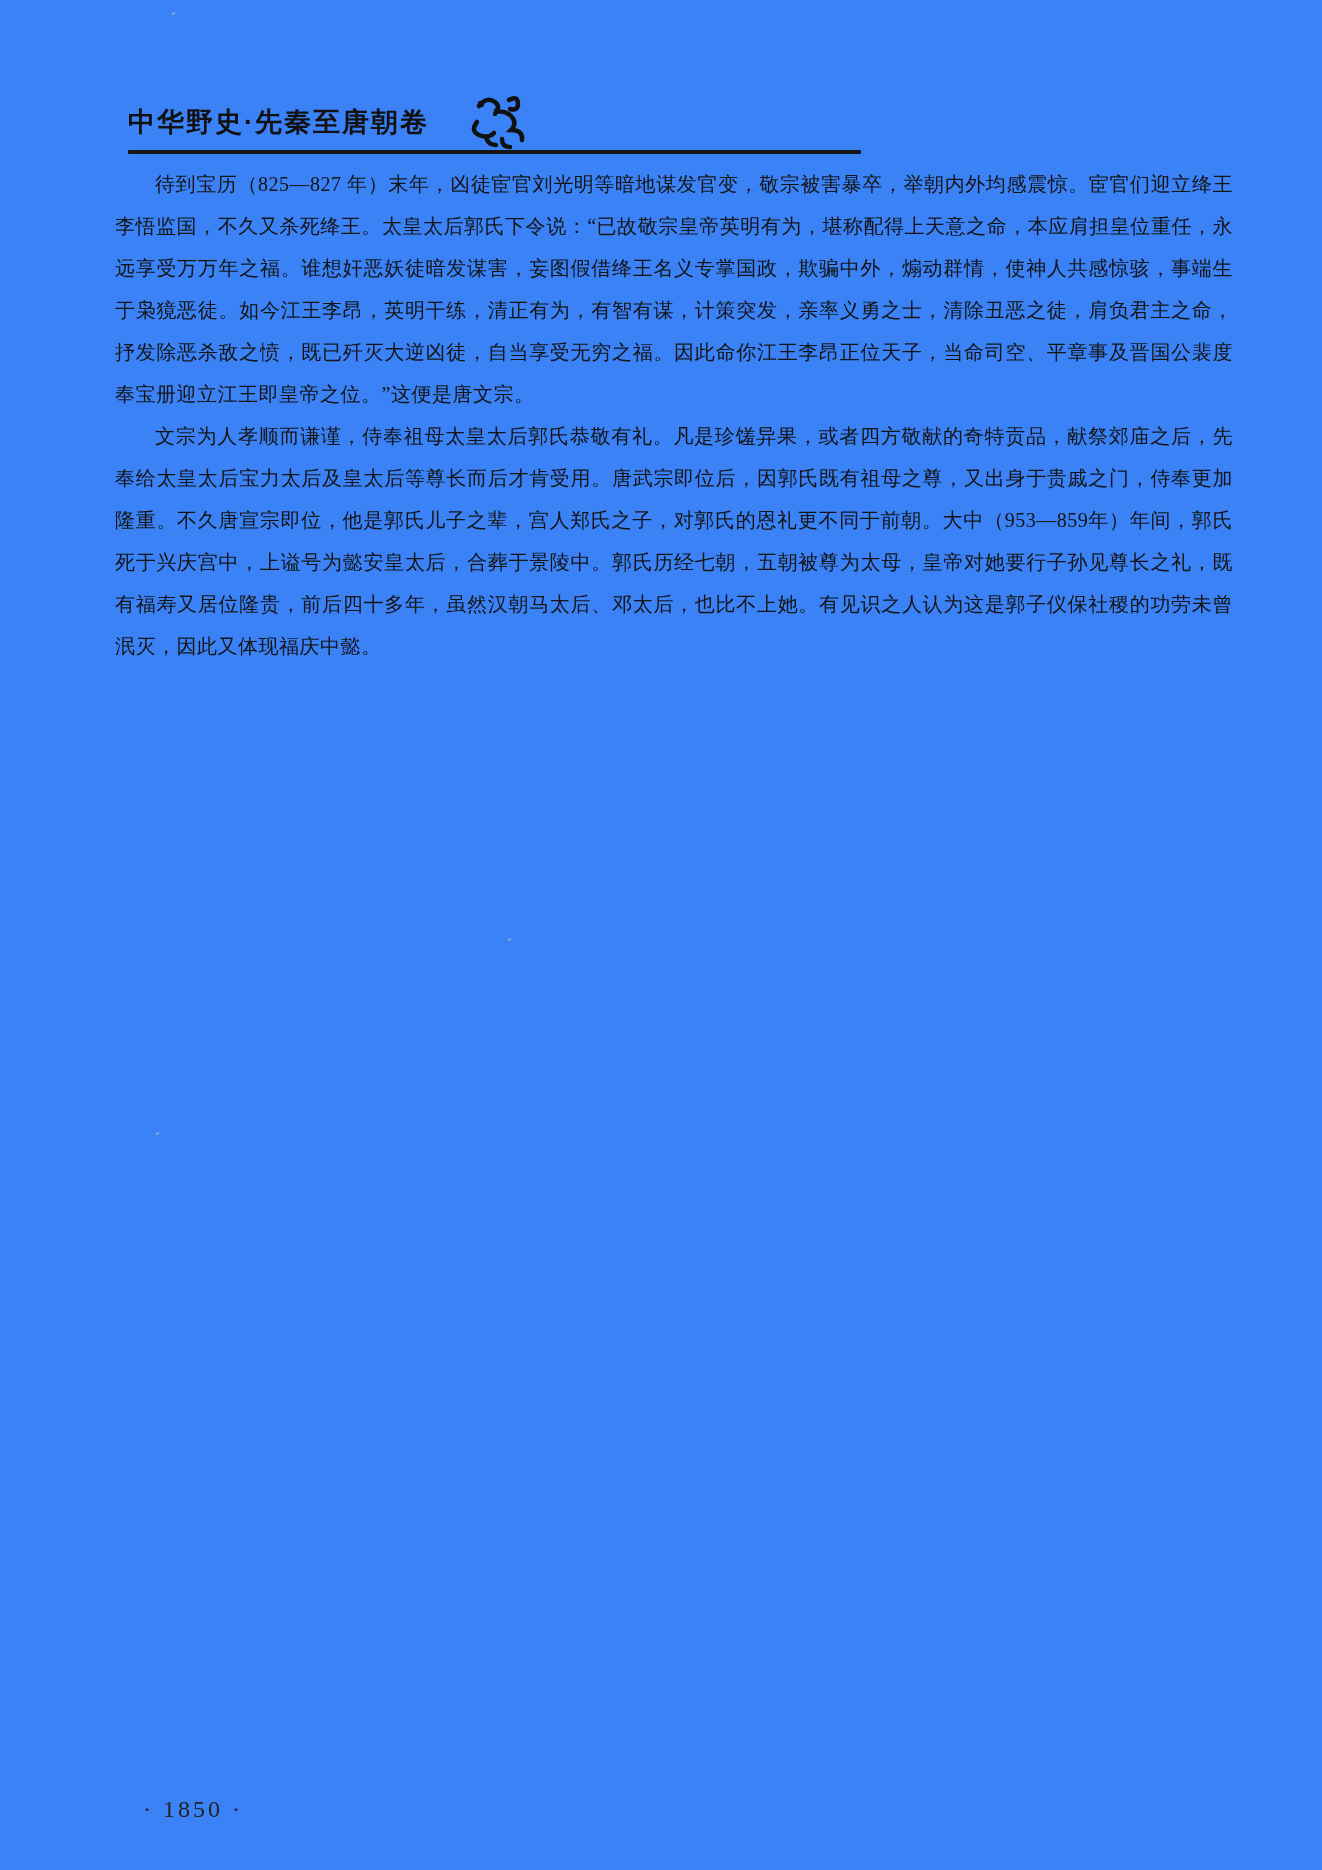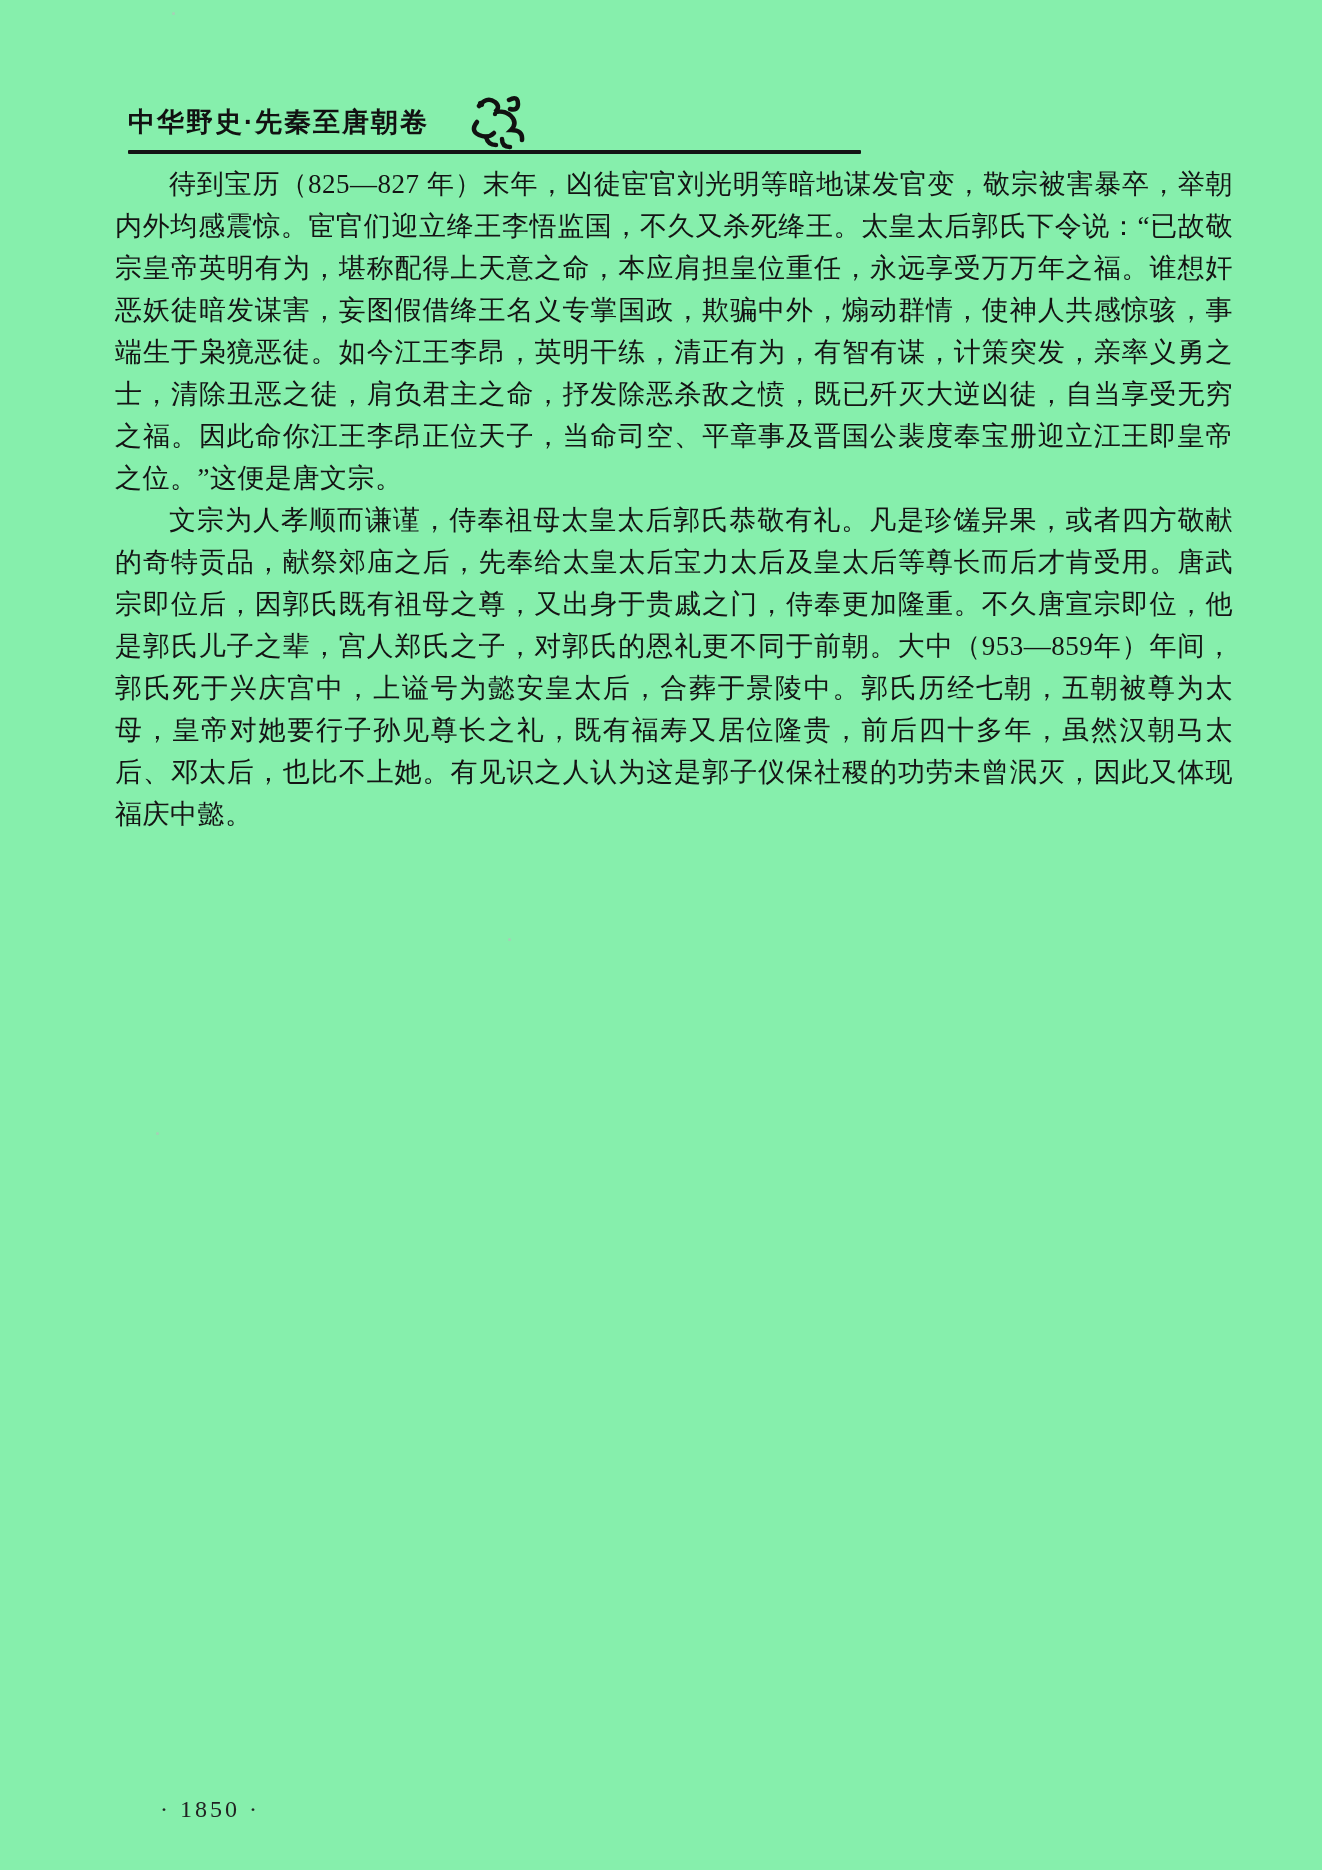--- a/index.html
+++ b/index.html
@@ -5,21 +5,21 @@
   html, body {
     margin: 0;
     padding: 0;
     background: #e9e9e9;
   }
   .page {
     position: relative;
     width: 1322px;
     height: 1870px;
     margin: 0 auto;
-    background: #86efac;
+    background: #3b82f6;
     overflow: hidden;
     font-family: "Liberation Serif", "DejaVu Serif", serif;
     color: #161616;
   }
   
   .header {
     position: absolute;
     top: 92px;
     left: 128px;
     width: 1104px;
@@ -54,33 +54,33 @@
   }
   
   .body-text {
     position: absolute;
     top: 163px;
     left: 115px;
     width: 1118px;
   }
   .para {
     margin: 0;
-    font-size: 27px;
+    font-size: 20px;
     line-height: 42px;
     text-align: justify;
     text-justify: inter-ideograph;
     text-indent: 2em;
     letter-spacing: 0.5px;
     color: #141414;
   }
   
   .footer {
     position: absolute;
     top: 1796px;
-    left: 160px;
+    left: 143px;
   }
   .page-number {
     font-size: 24px;
     letter-spacing: 3px;
     color: #222;
     font-family: "Liberation Serif", "DejaVu Serif", serif;
   }
   
   .speck {
     position: absolute;

